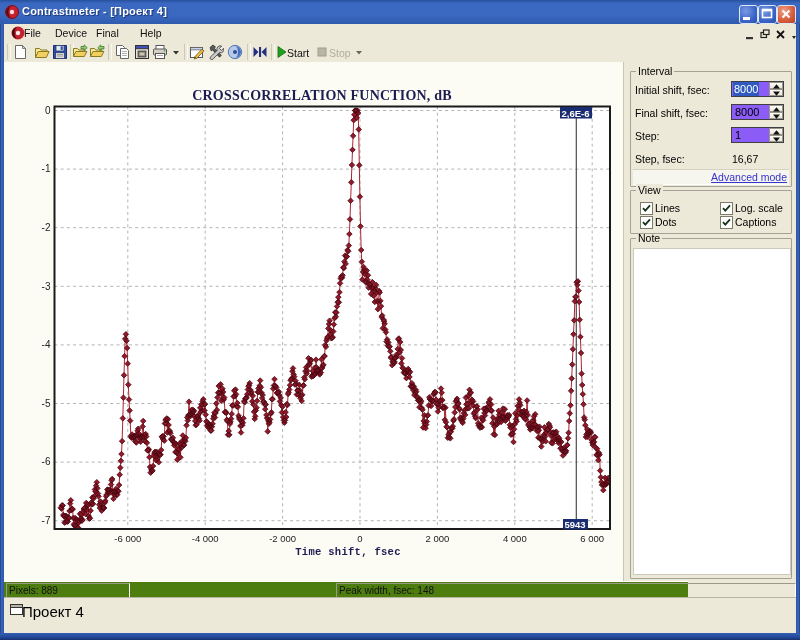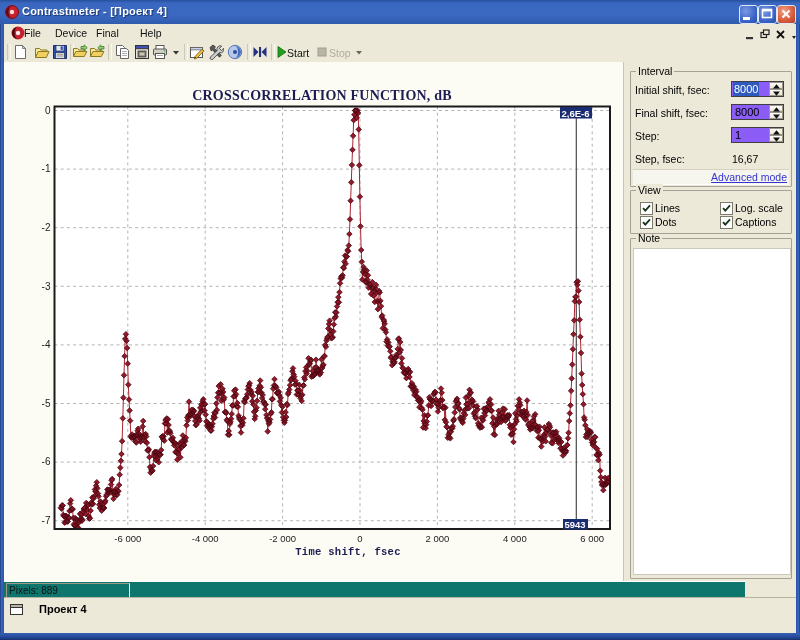--- a/index.html
+++ b/index.html
@@ -26,21 +26,21 @@
 #rp{left:624px;top:62px;width:172px;height:519px;background:#ece9d8;font-size:10.5px;color:#000}
 .grp{position:absolute;border:1px solid #a5a195;border-radius:1px}
 .grp .cap{position:absolute;top:-7px;left:5px;background:#ece9d8;padding:0 2px}
 .edit{position:absolute;background:#8b5cf6;border:1.4px solid #3f3f3f;font-size:11px}
 .spin{position:absolute;right:0;top:0;width:14px;height:100%}
 .sb{position:absolute;left:0;width:14px;height:50%;background:linear-gradient(180deg,#fefdf9,#e9e6d8);border:1px solid #9a978a;box-sizing:border-box}
 .sb svg{display:block;margin:1px auto 0}
 .cb{position:absolute;width:11px;height:11px;background:#fff;border:1px solid #7c7c6e}
 .cb svg{display:block}
 
-#stat1{left:4px;top:581px;width:741px;height:16px;background:#0f766e;border-top:1px solid #fff}
+#stat1{left:4px;top:581px;width:684px;height:16px;background:#4d7c0f;border-top:1px solid #fff}
 .sp{position:absolute;top:1px;height:13px;border:1px solid;border-color:#9d9a87 #fff #fff #9d9a87;font-size:10px;color:#111;padding:0 0 0 2px;line-height:13px}
 #projbar{left:4px;top:597px;width:792px;height:21px;background:#ece9d8;border-top:1px solid #b8b4a2}
 #stat2{left:4px;top:618px;width:792px;height:15px;background:#ece9d8;border-top:1px solid #cac6b4;font-size:10px;color:#111}
 .s2sep{position:absolute;top:2px;width:2px;height:11px;border-left:1px solid #c2bead;border-right:1px solid #fff}
 
 #bl{left:0;top:24px;width:4px;height:609px;background:linear-gradient(90deg,#1d3d7e,#3a66bd 40%,#2b54a5)}
 #br{left:796px;top:24px;width:4px;height:609px;background:linear-gradient(90deg,#2b54a5,#3a66bd 60%,#1d3d7e)}
 #bb{left:0;top:633px;width:800px;height:7px;background:linear-gradient(180deg,#335fb4,#24499a 60%,#16316e)}
 </style>
 </head>
@@ -338,27 +338,28 @@
           <svg width="11" height="11" viewBox="0 0 11 11">
             <path d="M2 5.2 L4.3 7.6 L9 2.4" fill="none" stroke="#153615" stroke-width="1.8"></path>
           </svg>
         </div>
     <span class="abs" style="left:104px;top:25px">Captions</span>
   </div>
 </div>
 
 <div id="stat1" class="abs">
   <div class="sp" style="left:2px;width:120px">Pixels: 889</div>
+  <div class="sp" style="left:332px;width:456px">Peak width, fsec: 148</div>
 </div>
 
 <div id="projbar" class="abs">
   <svg class="abs" style="left:6px;top:6px" width="13" height="11" viewBox="0 0 13 11">
     <rect x="0.5" y="0.5" width="12" height="10" fill="#fff" stroke="#333" stroke-width="1"></rect>
     <rect x="0.5" y="0.5" width="12" height="3" fill="#b8b4a4" stroke="#333" stroke-width="1"></rect>
   </svg>
-  <span class="abs" style="left:35px;top:5px;font-size:11px;font-weight:bold">Проект 4</span>
+  <span class="abs" style="left:18px;top:5px;font-size:15px;font-weight:normal">Проект 4</span>
 </div>
 
 
 <div id="bl" class="abs"></div>
 <div id="br" class="abs"></div>
 <div id="bb" class="abs"></div>
 </div>
 
 </body></html>

